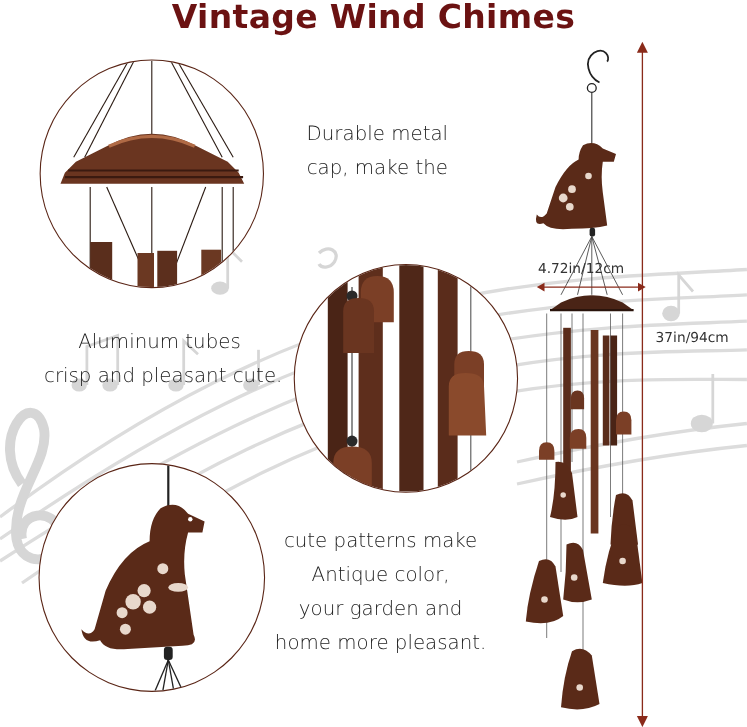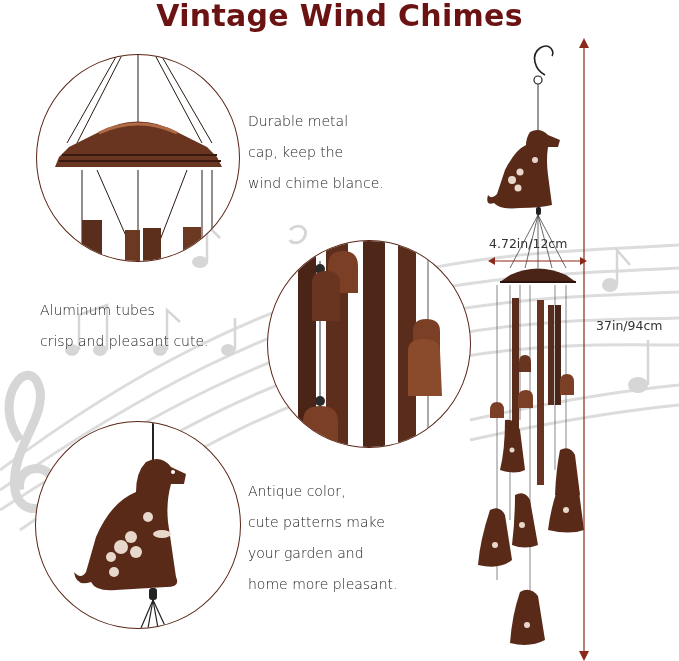--- a/index.html
+++ b/index.html
@@ -1,21 +1,21 @@
 <!DOCTYPE html>
 <html><head>
 <meta charset="utf-8">
 <style>
   html,body{margin:0;padding:0;background:#fff;}
   body{width:679px;height:661px;position:relative;overflow:hidden;font-family:"Liberation Sans",sans-serif;}
   .title{position:absolute;left:0;width:679px;top:-2px;text-align:center;font-family:"DejaVu Sans",sans-serif;font-weight:bold;font-size:30px;color:#6b1212;letter-spacing:0.3px;}
   .bg-music{position:absolute;left:0;top:0;width:679px;height:661px;}
   .circle{position:absolute;border:1.5px solid #5a2516;border-radius:50%;overflow:hidden;background:#fff;}
   .circle svg{width:100%;height:100%;display:block;}
-  .feature{position:absolute;text-align:left;font-family:"DejaVu Sans",sans-serif;font-size:14px;line-height:31px;color:#222;font-weight:300;}
+  .feature{position:absolute;text-align:center;font-family:"DejaVu Sans",sans-serif;font-size:18px;line-height:31px;color:#222;font-weight:300;}
   .feature div{white-space:nowrap;}
   .dim{position:absolute;font-family:"DejaVu Sans",sans-serif;font-size:12.5px;color:#333;white-space:nowrap;}
   .product{position:absolute;left:470px;top:38px;width:150px;height:623px;}
 </style>
 </head>
 <body>
 
 <svg class="bg-music" viewBox="0 0 679 661">
   <g fill="none" stroke="#dcdcdc" stroke-width="3">
     <path d="M0 470 C120 380 260 300 420 270 C520 250 600 250 679 245"></path>
@@ -111,32 +111,31 @@
       <line x1="117" y1="178" x2="105" y2="206"></line>
         <line x1="117" y1="178" x2="112" y2="206"></line>
       <line x1="117" y1="178" x2="122" y2="206"></line>
         <line x1="117" y1="178" x2="130" y2="206"></line>
     </g>
   </svg>
 </div>
 
 <div class="feature" style="left:248px;top:106px;width:190px;">
   <div>Durable metal</div>
-  <div>cap, keep the</div>
-  <div>wind chime blance.</div>
+  <div>cap, make the</div>
 </div>
 
 <div class="feature" style="left:40px;top:295px;width:210px;">
   <div>Aluminum tubes</div>
   <div>crisp and pleasant cute.</div>
 </div>
 
 <div class="feature" style="left:248px;top:476px;width:196px;">
+  <div>cute patterns make</div>
   <div>Antique color,</div>
-  <div>cute patterns make</div>
   <div>your garden and</div>
   <div>home more pleasant.</div>
 </div>
 
 <svg class="product" viewBox="470 38 150 623" preserveAspectRatio="none">
 
   <path d="M545 75 C535 70 530 55 540 48 C550 42 555 52 552 56" fill="none" stroke="#222" stroke-width="1.6"></path>
   <circle cx="538" cy="80" r="4" fill="none" stroke="#222" stroke-width="1.2"></circle>
   <line x1="538" y1="84" x2="538" y2="130" stroke="#333" stroke-width="1"></line>
 
@@ -199,13 +198,13 @@
   <polygon points="587,261 580,257 580,265" fill="#8a2a1a"></polygon>
 </svg>
 
 <svg style="position:absolute;left:578px;top:38px;width:12px;height:623px;" viewBox="0 0 12 623">
   <line x1="6" y1="6" x2="6" y2="616" stroke="#8a2a1a" stroke-width="1.2"></line>
   <polygon points="6,0 1,10 11,10" fill="#8a2a1a"></polygon>
   <polygon points="6,623 1,613 11,613" fill="#8a2a1a"></polygon>
 </svg>
 
 <div class="dim" style="left:489px;top:236px;">4.72in/12cm</div>
-<div class="dim" style="left:596px;top:318px;">37in/94cm</div>
+<div class="dim" style="left:596px;top:299px;">37in/94cm</div>
 
 </body></html>

